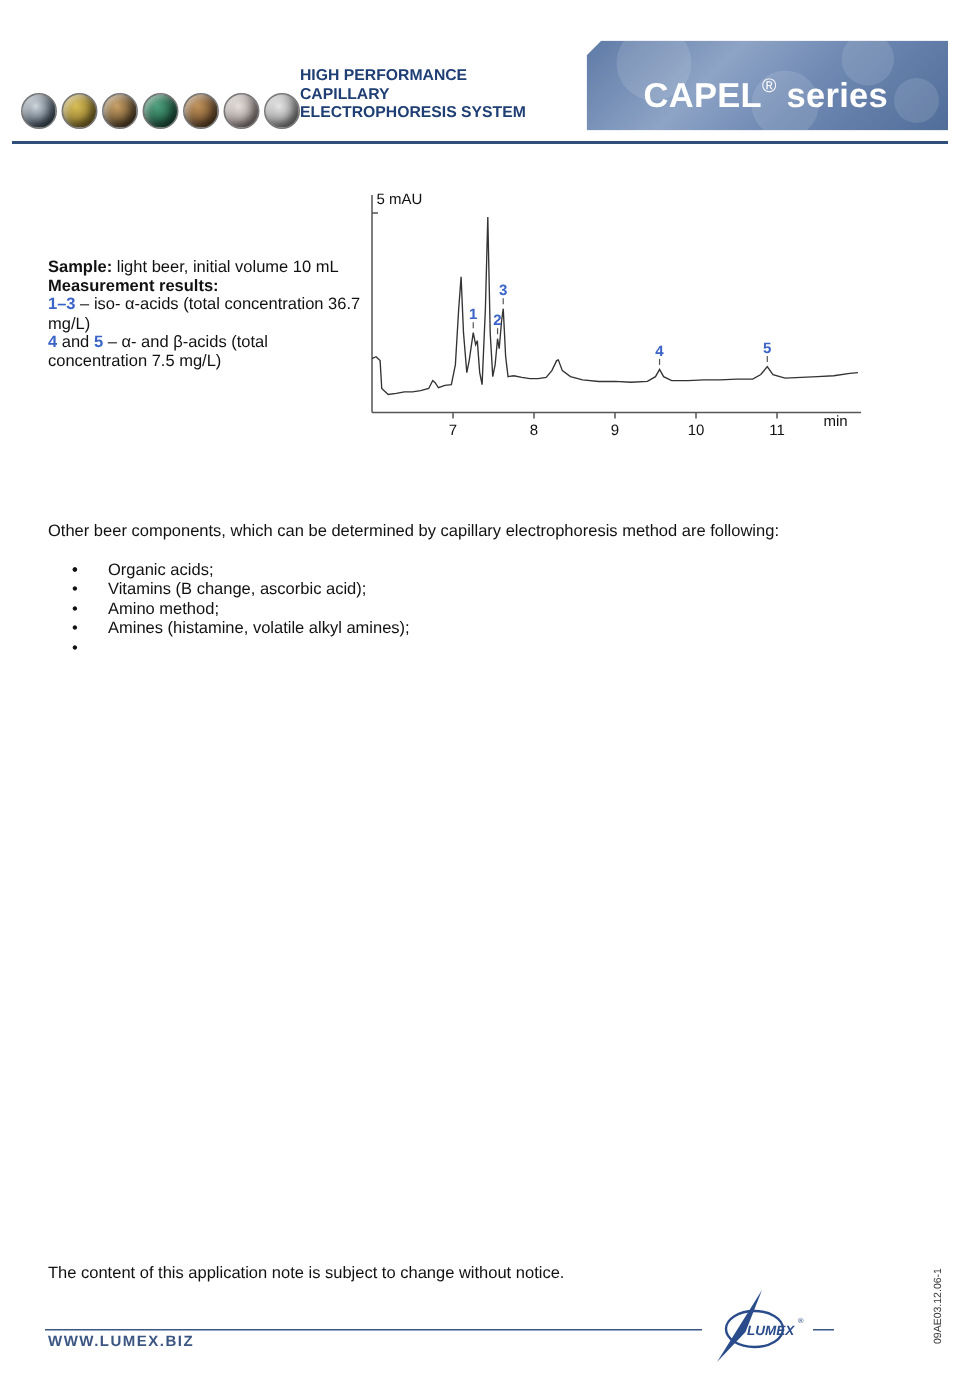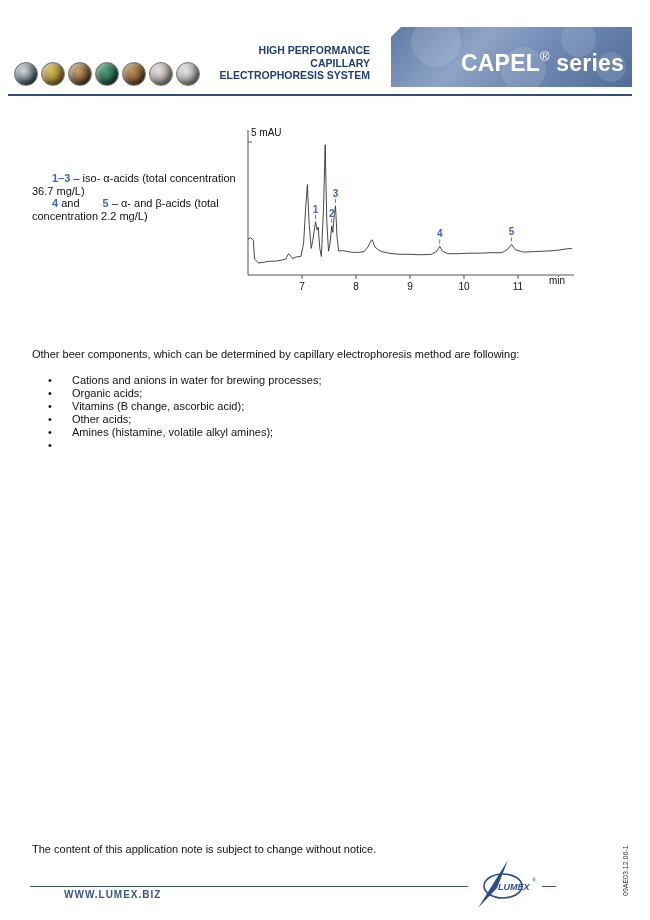--- a/index.html
+++ b/index.html
@@ -2,38 +2,38 @@
 <html><head>
 <meta charset="utf-8">
 <style>
   html, body { margin:0; padding:0; }
   body { width:650px; height:920px; background:#ffffff; position:relative; overflow:hidden;
          font-family:"Liberation Sans", sans-serif; color:#111; }
   .abs { position:absolute; }
   .header-rule { left:8px; top:94px; width:624px; height:2px; background:#2f4f7a; }
   .icons { left:14px; top:62px; display:flex; gap:3px; }
   .icon-ball { width:22px; height:22px; border-radius:50%; box-shadow: inset -3px -3px 5px rgba(0,0,0,0.45), inset 2px 2px 4px rgba(255,255,255,0.5); border:1px solid #777; }
-  .hp-title { left:200px; top:44px; width:170px; text-align:right; font-weight:bold; font-size:10.5px; line-height:12.5px; color:#1f3f74; }
+  .hp-title { left:200px; top:44px; width:170px; font-weight:bold; font-size:10.5px; line-height:12.5px; color:#1f3f74; }
   .capel-banner { left:391px; top:27px; width:241px; height:60px;
         background: linear-gradient(135deg,#5e7aa6 0%,#8ea4c6 35%,#6f89b3 60%,#506d99 100%);
         clip-path: polygon(10px 0,100% 0,100% 100%,0 100%,0 10px); }
   .capel-banner .bubble { position:absolute; border-radius:50%; background:rgba(255,255,255,0.12); }
-  .capel-text { position:absolute; left:38px; top:22px; color:#fff; font-weight:bold; font-size:23px; letter-spacing:0.2px; white-space:nowrap;margin-left:32px; }
+  .capel-text { position:absolute; left:38px; top:22px; color:#fff; font-weight:bold; font-size:23px; letter-spacing:0.2px; white-space:nowrap; }
   .capel-text sup { font-size:13px; vertical-align:10px; font-weight:normal; }
   .sample-block { left:32px; top:172px; width:215px; font-size:11px; line-height:12.5px; }
-  .blue { color:#3a64c8; font-weight:bold;margin-left:20px; }
+  .blue { color:#3a64c8; font-weight:bold; }
   .chart-svg { left:240px; top:110px; }
   .intro { left:32px; top:348px; font-size:11px; }
   .list { left:48px; top:374px; font-size:11px; line-height:13px; margin:0; padding:0; list-style:none; }
   .list li { position:relative; padding-left:24px; }
   .list li .bullet { position:absolute; left:0; top:0; }
   .footer-note { left:32px; top:843px; font-size:11px; }
   .footer-rule { left:30px; top:886px; width:438px; height:1px; background:#3c5683; }
   .footer-rule2 { left:542px; top:886px; width:14px; height:1px; background:#3c5683; }
-  .www { left:32px; top:889px; font-size:10px; font-weight:bold; letter-spacing:1px; color:#3c5683;margin-left:32px; }
+  .www { left:32px; top:889px; font-size:10px; font-weight:bold; letter-spacing:1px; color:#3c5683; }
   .docnum { left:622px; top:840px; width:14px; height:56px; }
   .docnum span { display:block; transform: rotate(-90deg); transform-origin: left top; position:absolute; left:0; top:56px; font-size:7px; white-space:nowrap; color:#333; }
   .logo { left:470px; top:856px; }
 </style>
 </head>
 <body>
 
 <div class="abs icons" id="icons">
     <div class="icon-ball" style="background: radial-gradient(circle at 40% 35%, rgb(207, 215, 222) 0%, rgb(26, 42, 58) 90%);"></div>
     <div class="icon-ball" style="background: radial-gradient(circle at 40% 35%, rgb(217, 189, 85) 0%, rgb(109, 90, 28) 90%);"></div>
@@ -57,22 +57,24 @@
   <div class="bubble" style="left:205px;top:25px;width:30px;height:30px;"></div>
   <div class="capel-text">
     <span>CAPEL</span><sup>®</sup>
     <span>series</span>
   </div>
 </div>
 
 <div class="abs header-rule"></div>
 
 <div class="abs sample-block">
+  <div><b>Sample:</b><span> light beer, initial volume 10 mL</span></div>
+  <div><b>Measurement results:</b></div>
   <div><span class="blue">1–3</span><span> – iso- α-acids (total concentration 36.7 mg/L)</span></div>
-  <div><span class="blue">4</span><span> and </span><span class="blue">5</span><span> – α- and β-acids (total concentration 2.2 mg/L)</span></div>
+  <div><span class="blue">4</span><span> and </span><span class="blue">5</span><span> – α- and β-acids (total concentration 7.5 mg/L)</span></div>
 </div>
 
 <svg class="abs chart-svg" id="chart" width="340" height="190">
   <line x1="8" y1="20" x2="8" y2="165" stroke="#555" stroke-width="1"></line>
   <line x1="8" y1="165" x2="334" y2="165" stroke="#555" stroke-width="1"></line>
   <line x1="8" y1="32" x2="12" y2="32" stroke="#555" stroke-width="1"></line>
   <text x="11" y="26" font-size="10" font-family="Liberation Sans, sans-serif" fill="#111">5 mAU</text>
   <text x="309" y="174" font-size="10" font-family="Liberation Sans, sans-serif" fill="#111">min</text>
   <g id="xticks">
       <line x1="62" x2="62" y1="165" y2="169" stroke="#555"></line>
@@ -96,24 +98,24 @@
       <text x="95.48" y="86.84" text-anchor="middle" font-size="10" font-weight="bold" font-family="Liberation Sans, sans-serif" fill="#3a64c8">3</text>
       <line x1="199.70000000000005" x2="199.70000000000005" y1="133.272" y2="129.272" stroke="#555" stroke-width="0.8"></line>
       <text x="199.70000000000005" y="127.27199999999999" text-anchor="middle" font-size="10" font-weight="bold" font-family="Liberation Sans, sans-serif" fill="#3a64c8">4</text>
       <line x1="271.52000000000004" x2="271.52000000000004" y1="131.41" y2="127.41" stroke="#555" stroke-width="0.8"></line>
       <text x="271.52000000000004" y="125.41" text-anchor="middle" font-size="10" font-weight="bold" font-family="Liberation Sans, sans-serif" fill="#3a64c8">5</text>
     </g>
 </svg>
 
 <div class="abs intro">Other beer components, which can be determined by capillary electrophoresis method are following:</div>
 <ul class="abs list" id="component-list">
-    <li><span class="bullet">•</span><span>Cations and anions in water for brewing processes;</span></li>
+    <li><span class="bullet">•</span></li>
     <li><span class="bullet">•</span><span>Organic acids;</span></li>
     <li><span class="bullet">•</span><span>Vitamins (B change, ascorbic acid);</span></li>
-    <li><span class="bullet">•</span><span>Other acids;</span></li>
+    <li><span class="bullet">•</span><span>Amino method;</span></li>
     <li><span class="bullet">•</span><span>Amines (histamine, volatile alkyl amines);</span></li>
     <li><span class="bullet">•</span></li>
   </ul>
 
 <div class="abs footer-note">The content of this application note is subject to change without notice.</div>
 <div class="abs footer-rule"></div>
 <div class="abs footer-rule2"></div>
 <div class="abs www">WWW.LUMEX.BIZ</div>
 
 <svg class="abs logo" width="80" height="55">

